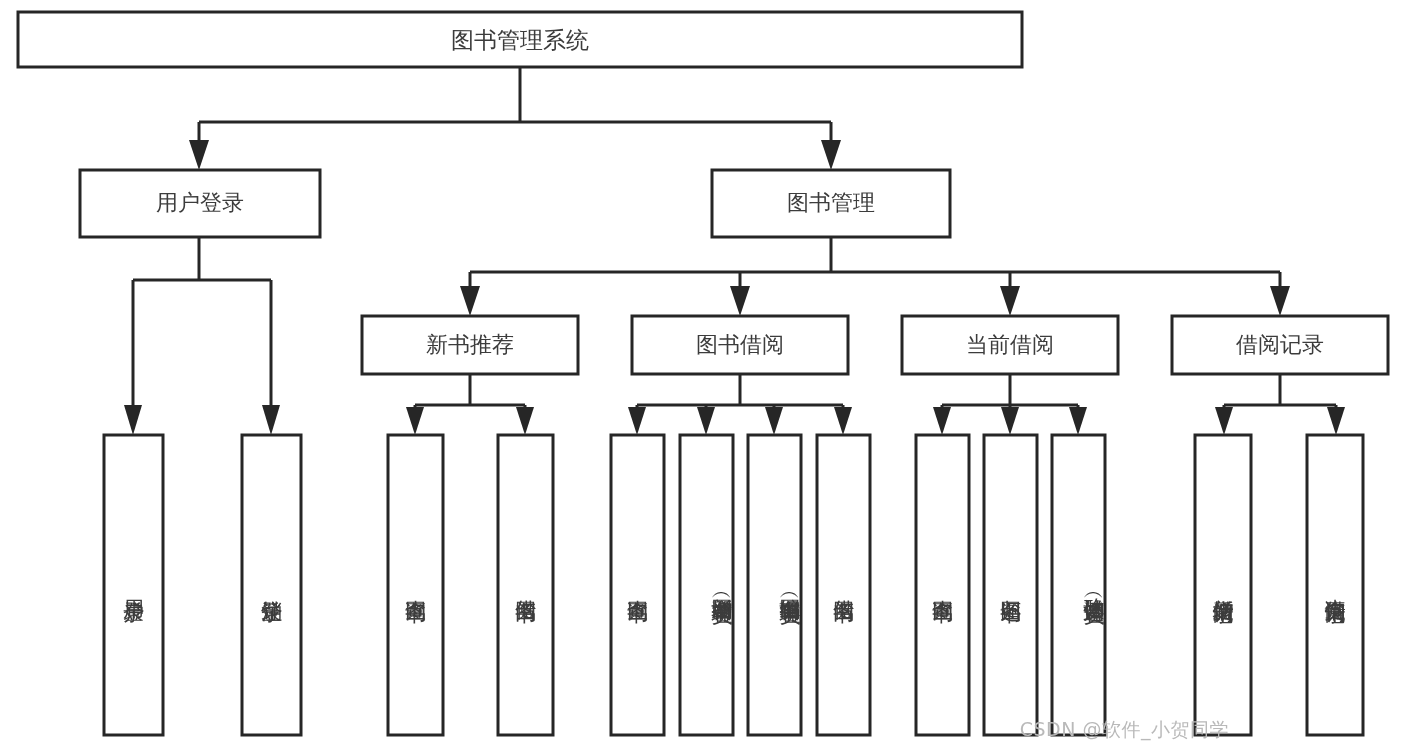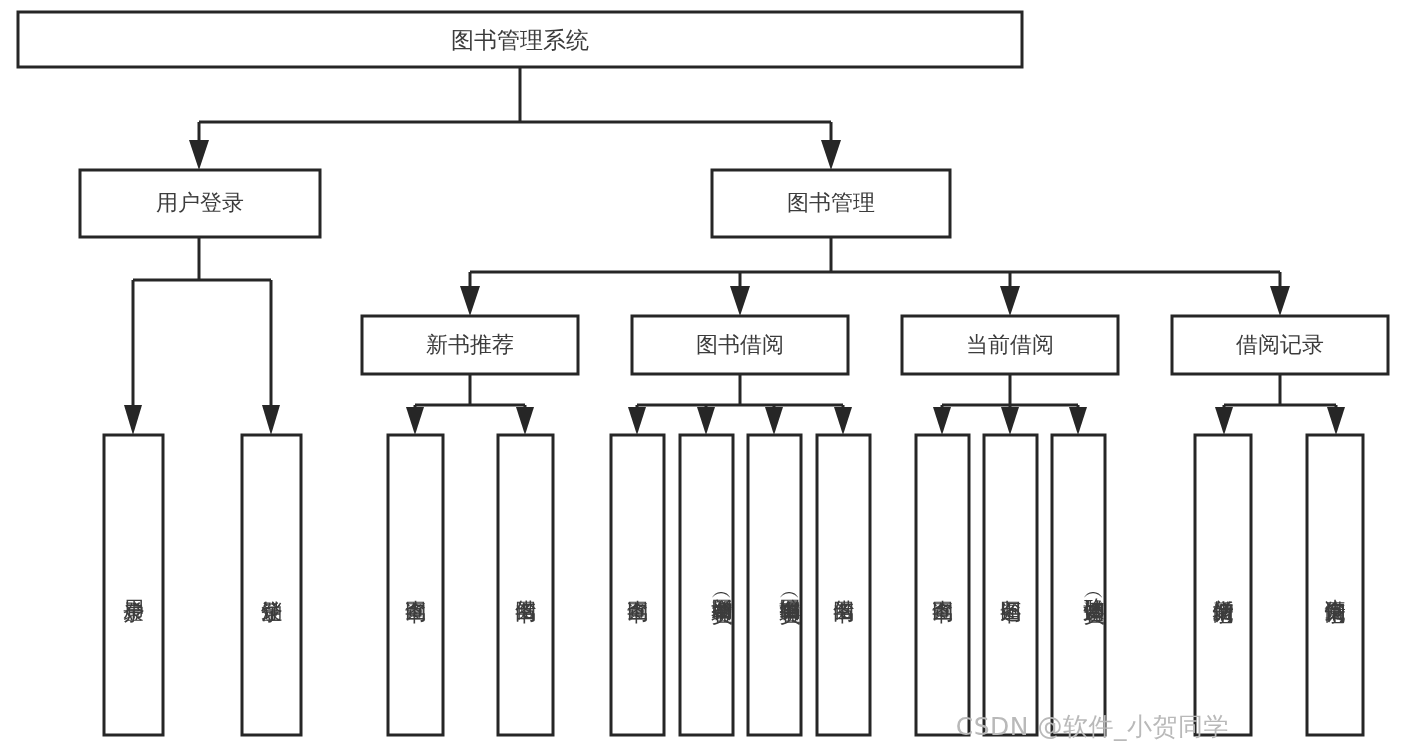--- a/index.html
+++ b/index.html
@@ -76,21 +76,21 @@
     text-orientation: upright;
     white-space: nowrap;
     letter-spacing: 1px;
     pointer-events: none;
   }
   .watermark {
     position: absolute;
     right: 8px;
     bottom: 4px;
     font-family: "DejaVu Sans", "Liberation Sans", sans-serif;
-    font-size: 25px;
+    font-size: 19px;
     color: #b9b9b9;
     white-space: nowrap;
     letter-spacing: 0.5px;
   }
 </style>
 </head>
 <body>
 
 <div id="diagram-root">
 

